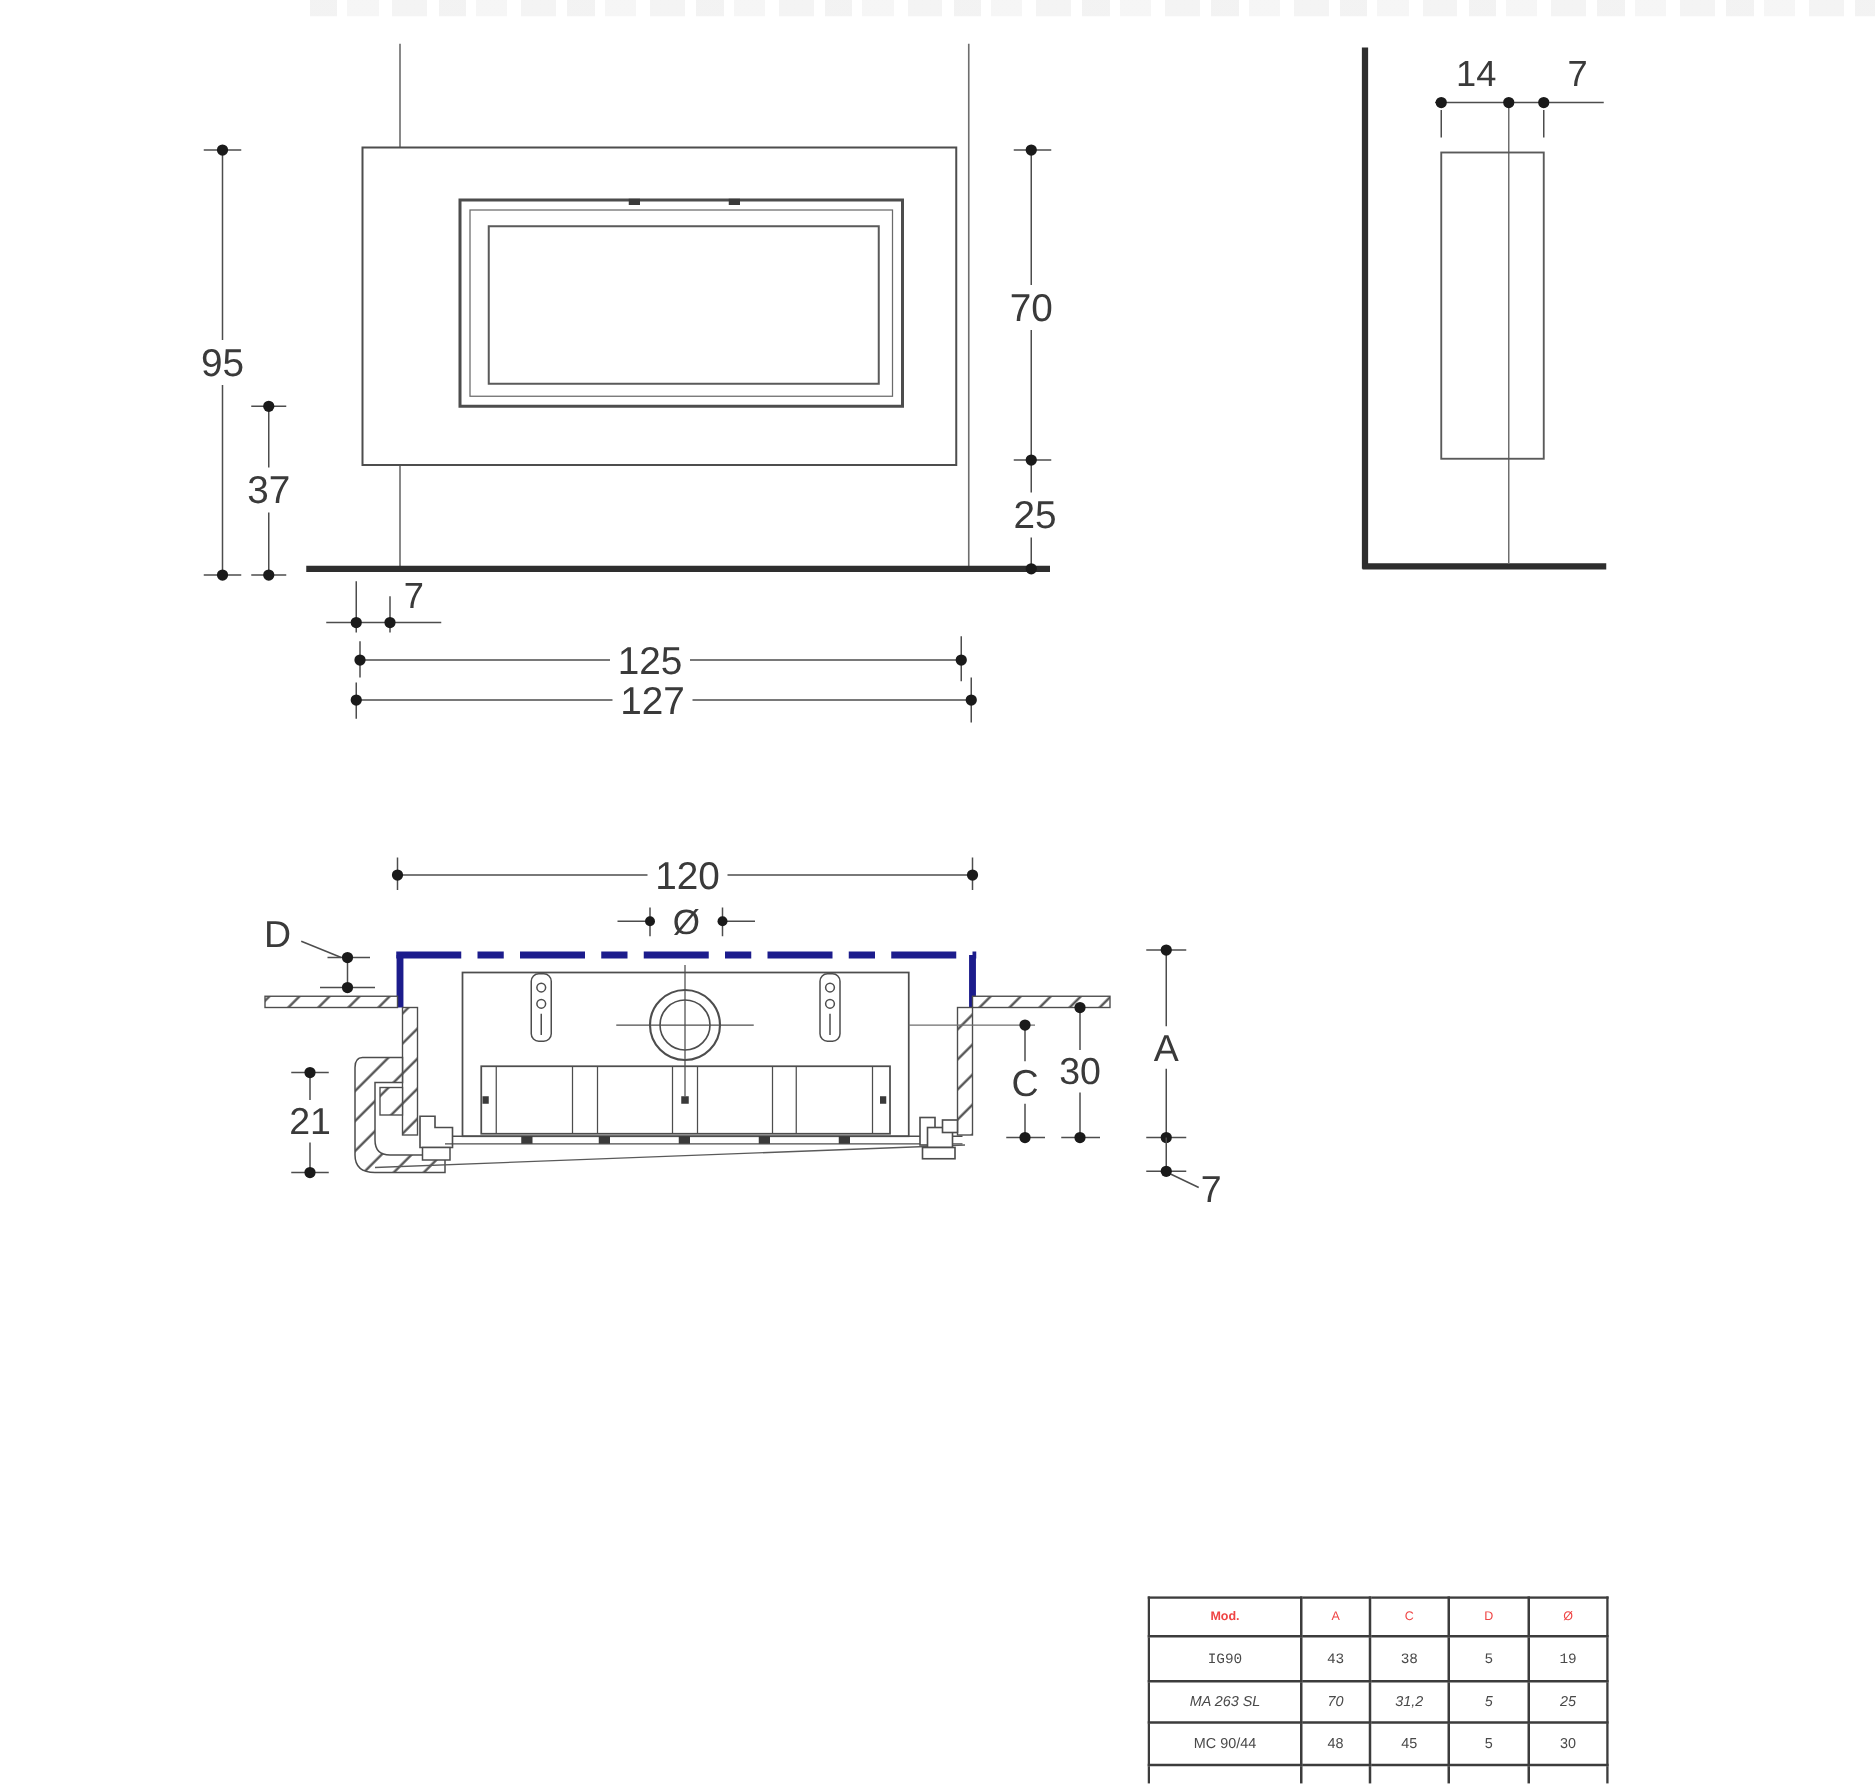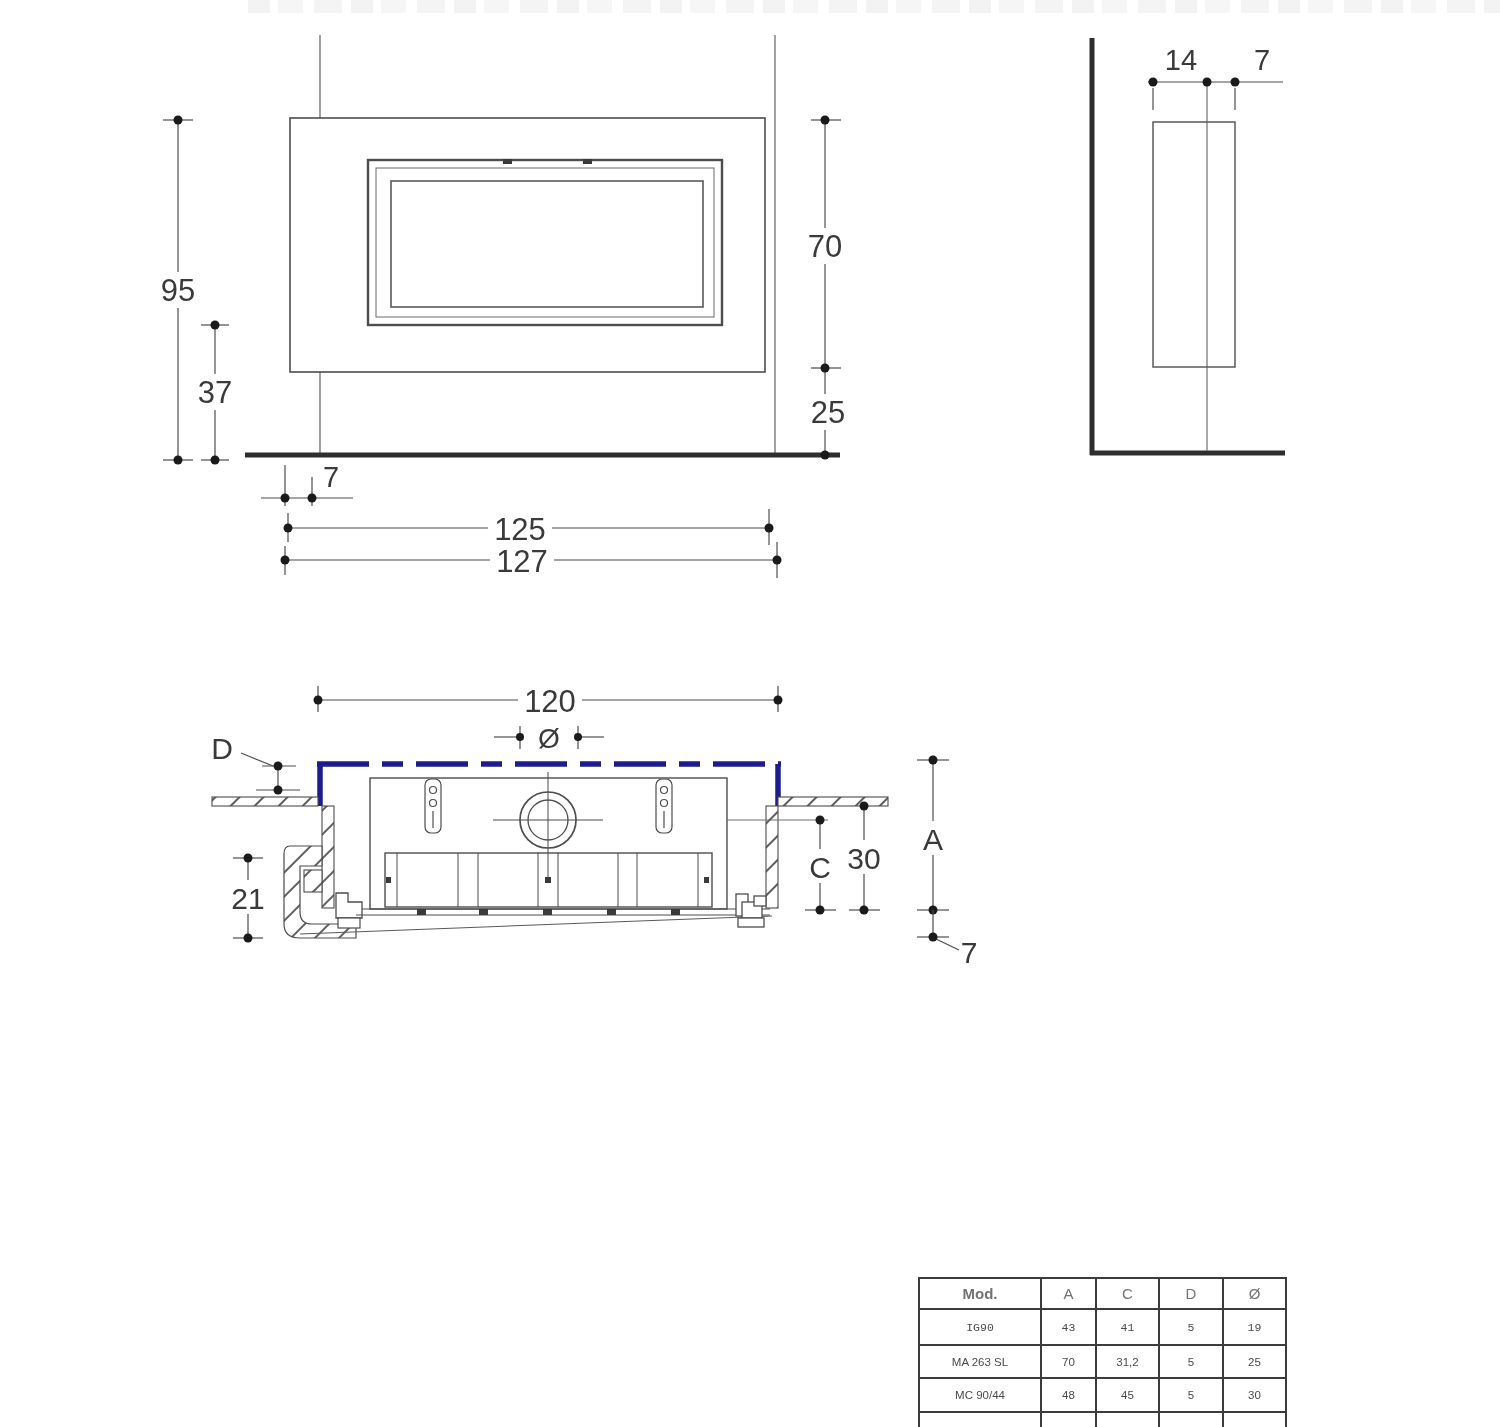--- a/index.html
+++ b/index.html
@@ -33,25 +33,25 @@
     background:#fff;
   }
   table.spec th, table.spec td{
     border:2px solid #3c3c3c;
     text-align:center;
     vertical-align:middle;
     padding:0;
     color:#4a4a4a;
     font-family:"Liberation Sans", sans-serif;
   }
-  table.spec th{height:29px;font-size:15px;color:#737373;font-weight:normal;}
+  table.spec th{height:29px;font-size:10px;color:#ef4444;font-weight:normal;}
   table.spec th.mod{font-weight:bold;}
   table.spec td{font-size:11.5px;}
   tr.r1 td{height:34px;font-family:Liberation Mono, monospace;}
-  tr.r2 td{height:31px;}
+  tr.r2 td{height:31px;font-style:italic;}
   tr.r3 td{height:32px;margin-top:48px;}
   tr.partial td{height:38px;}
   col.c-mod{width:122px;} col.c-a{width:55px;} col.c-c{width:63px;}
   col.c-d{width:64px;} col.c-o{width:63px;}
 </style>
 </head>
 <body>
 
 <div class="page">
 
@@ -326,21 +326,21 @@
           <tr>
         <th class="mod">Mod.</th>
         <th>A</th>
         <th>C</th>
         <th>D</th>
         <th>Ø</th>
       </tr>
       <tr class="r1">
         <td>IG90</td>
         <td>43</td>
-        <td>41</td>
+        <td>38</td>
         <td>5</td>
         <td>19</td>
       </tr>
       <tr class="r2">
         <td>MA 263 SL</td>
         <td>70</td>
         <td>31,2</td>
         <td>5</td>
         <td>25</td>
       </tr>

